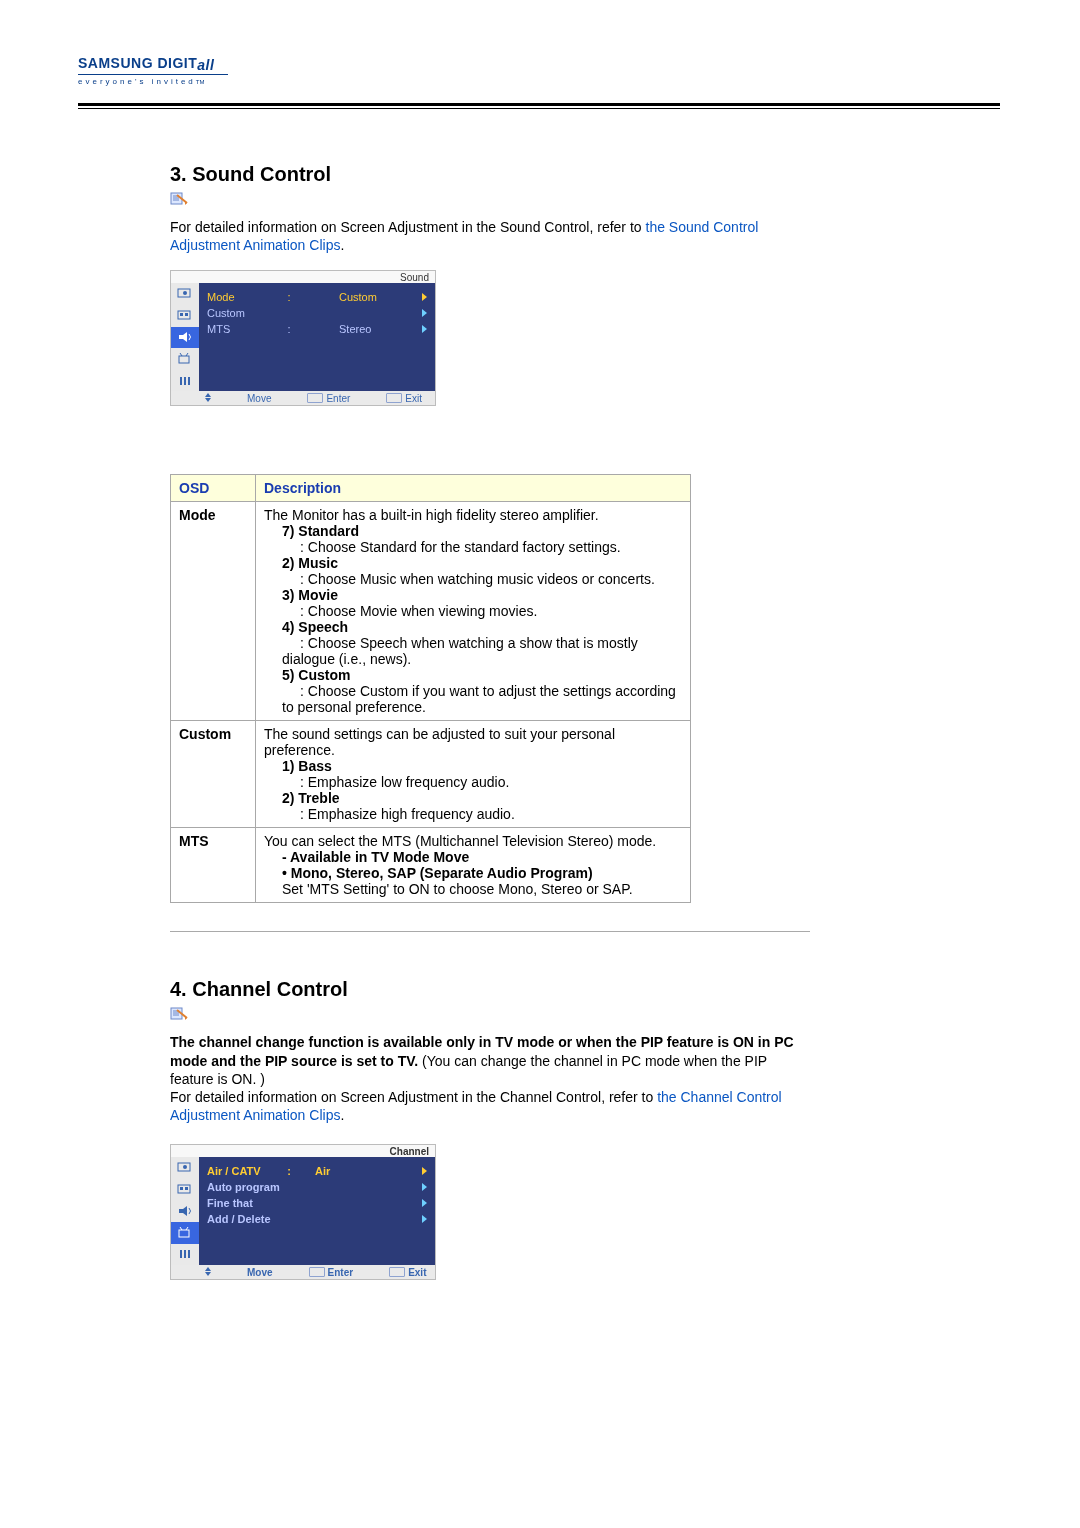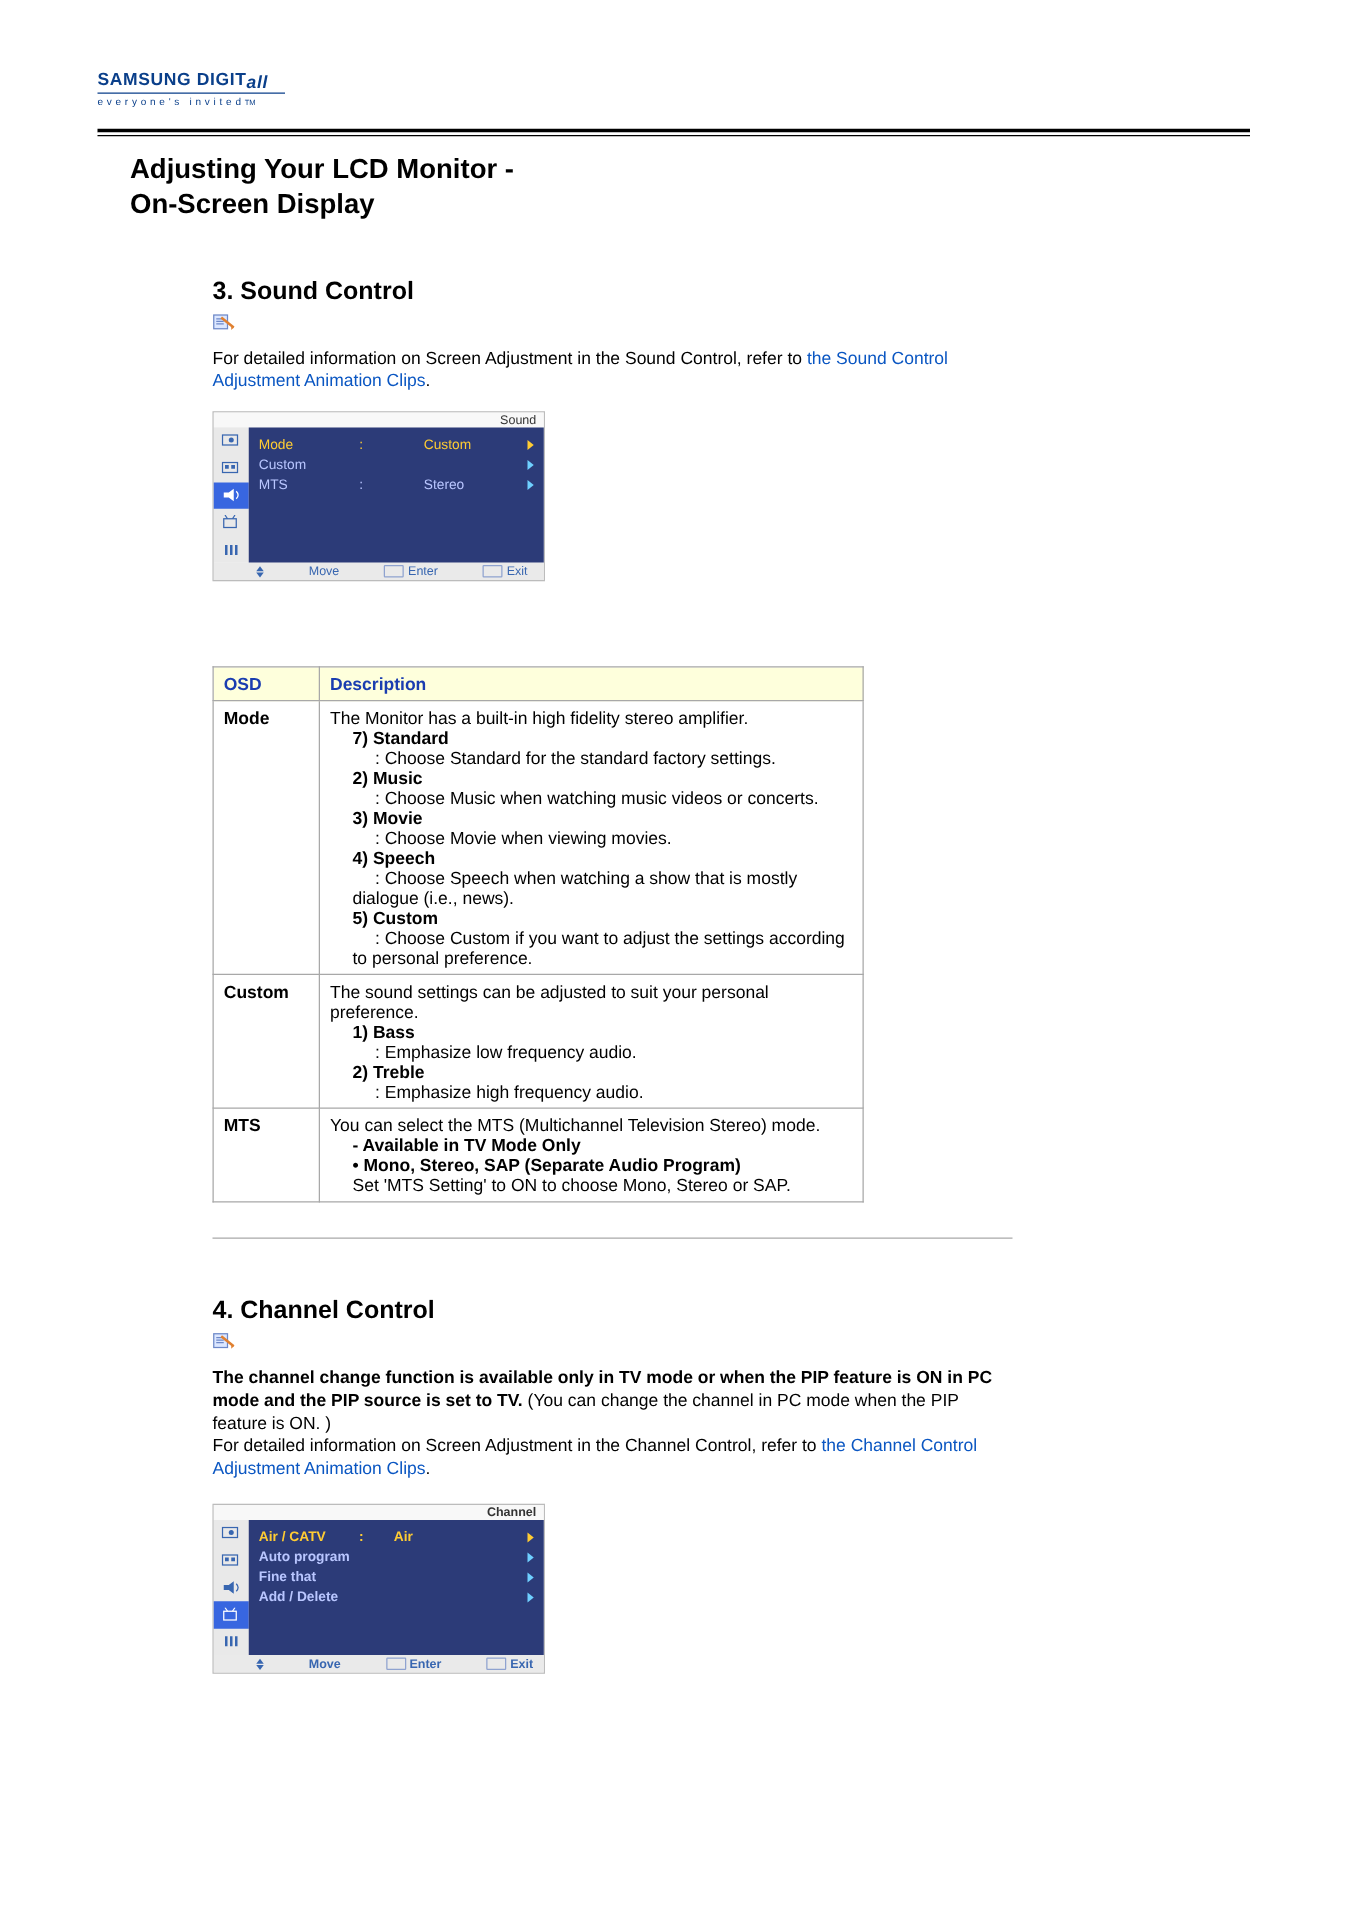--- a/index.html
+++ b/index.html
@@ -167,21 +167,21 @@
   .osd-bottombar {
     height: 14px;
     background: #eaeaea;
     display: flex;
     flex-direction: row;
     align-items: center;
     font-size: 10px;
     color: #3866b0;
     padding-left: 34px;
   }
-  .osd-bottombar span { margin-right: 18px; display: inline-flex; align-items: center; }
+  .osd-bottombar span { margin-right: 18px; display: inline-flex; }
   .osd-bottombar .kbtn {
     display: inline-block;
     width: 14px; height: 8px;
     border: 1px solid #8fa3d0;
     border-radius: 1px;
     margin-right: 3px;
   }
   .tri-right {
     width: 0; height: 0;
     border-top: 4px solid transparent;
@@ -243,23 +243,20 @@
         <span>everyone's invited</span><span style="font-size:6px;letter-spacing:0;">TM</span>
       </div>
     </div>
   </div>
 
   <div class="black-rule1"></div>
   <div class="white-gap"></div>
   <div class="black-rule2"></div>
 
   <div class="title-block">
-    <div class="title-left">
-        <h1><span>Adjusting Your LCD Monitor  -</span><br><span>On-Screen Display</span></h1>
-      </div>
     <div class="title-right"></div>
   </div>
 
   <div class="content">
     <h2 class="section-heading">3. Sound Control</h2>
     <div class="with-icon">
       <div class="icon-col">
         <svg width="18" height="14" viewBox="0 0 18 14">
           <rect x="1" y="1" width="11" height="11" fill="#dce7ff" stroke="#6d88c8"></rect>
           <line x1="3" y1="4" x2="9" y2="4" stroke="#6d88c8"></line>
@@ -385,21 +382,21 @@
           <div>The sound settings can be adjusted to suit your personal preference.</div>
           <div class="sub-item indent"><span class="sub-label">1) Bass</span><br><span class="sub-desc">: Emphasize low frequency audio.</span></div>
           <div class="sub-item indent"><span class="sub-label">2) Treble</span><br><span class="sub-desc">: Emphasize high frequency audio.</span></div>
         </td>
       </tr>
 
       <tr>
         <td class="bold">MTS</td>
         <td>
           <div>You can select the MTS (Multichannel Television Stereo) mode.</div>
-          <div class="dot-line indent"><span class="bold">- Available in TV Mode Only</span></div>
+          <div class="dot-line indent"><span class="bold">- Available in TV Mode Move</span></div>
           <div class="dot-line indent"><span class="bold">• Mono, Stereo, SAP (Separate Audio Program)</span></div>
           <div class="indent">Set 'MTS Setting' to ON to choose Mono, Stereo or SAP.</div>
         </td>
       </tr>
     </tbody>
       </table>
   </div>
 
   <hr class="section-rule" style="margin-top:28px;">
 

